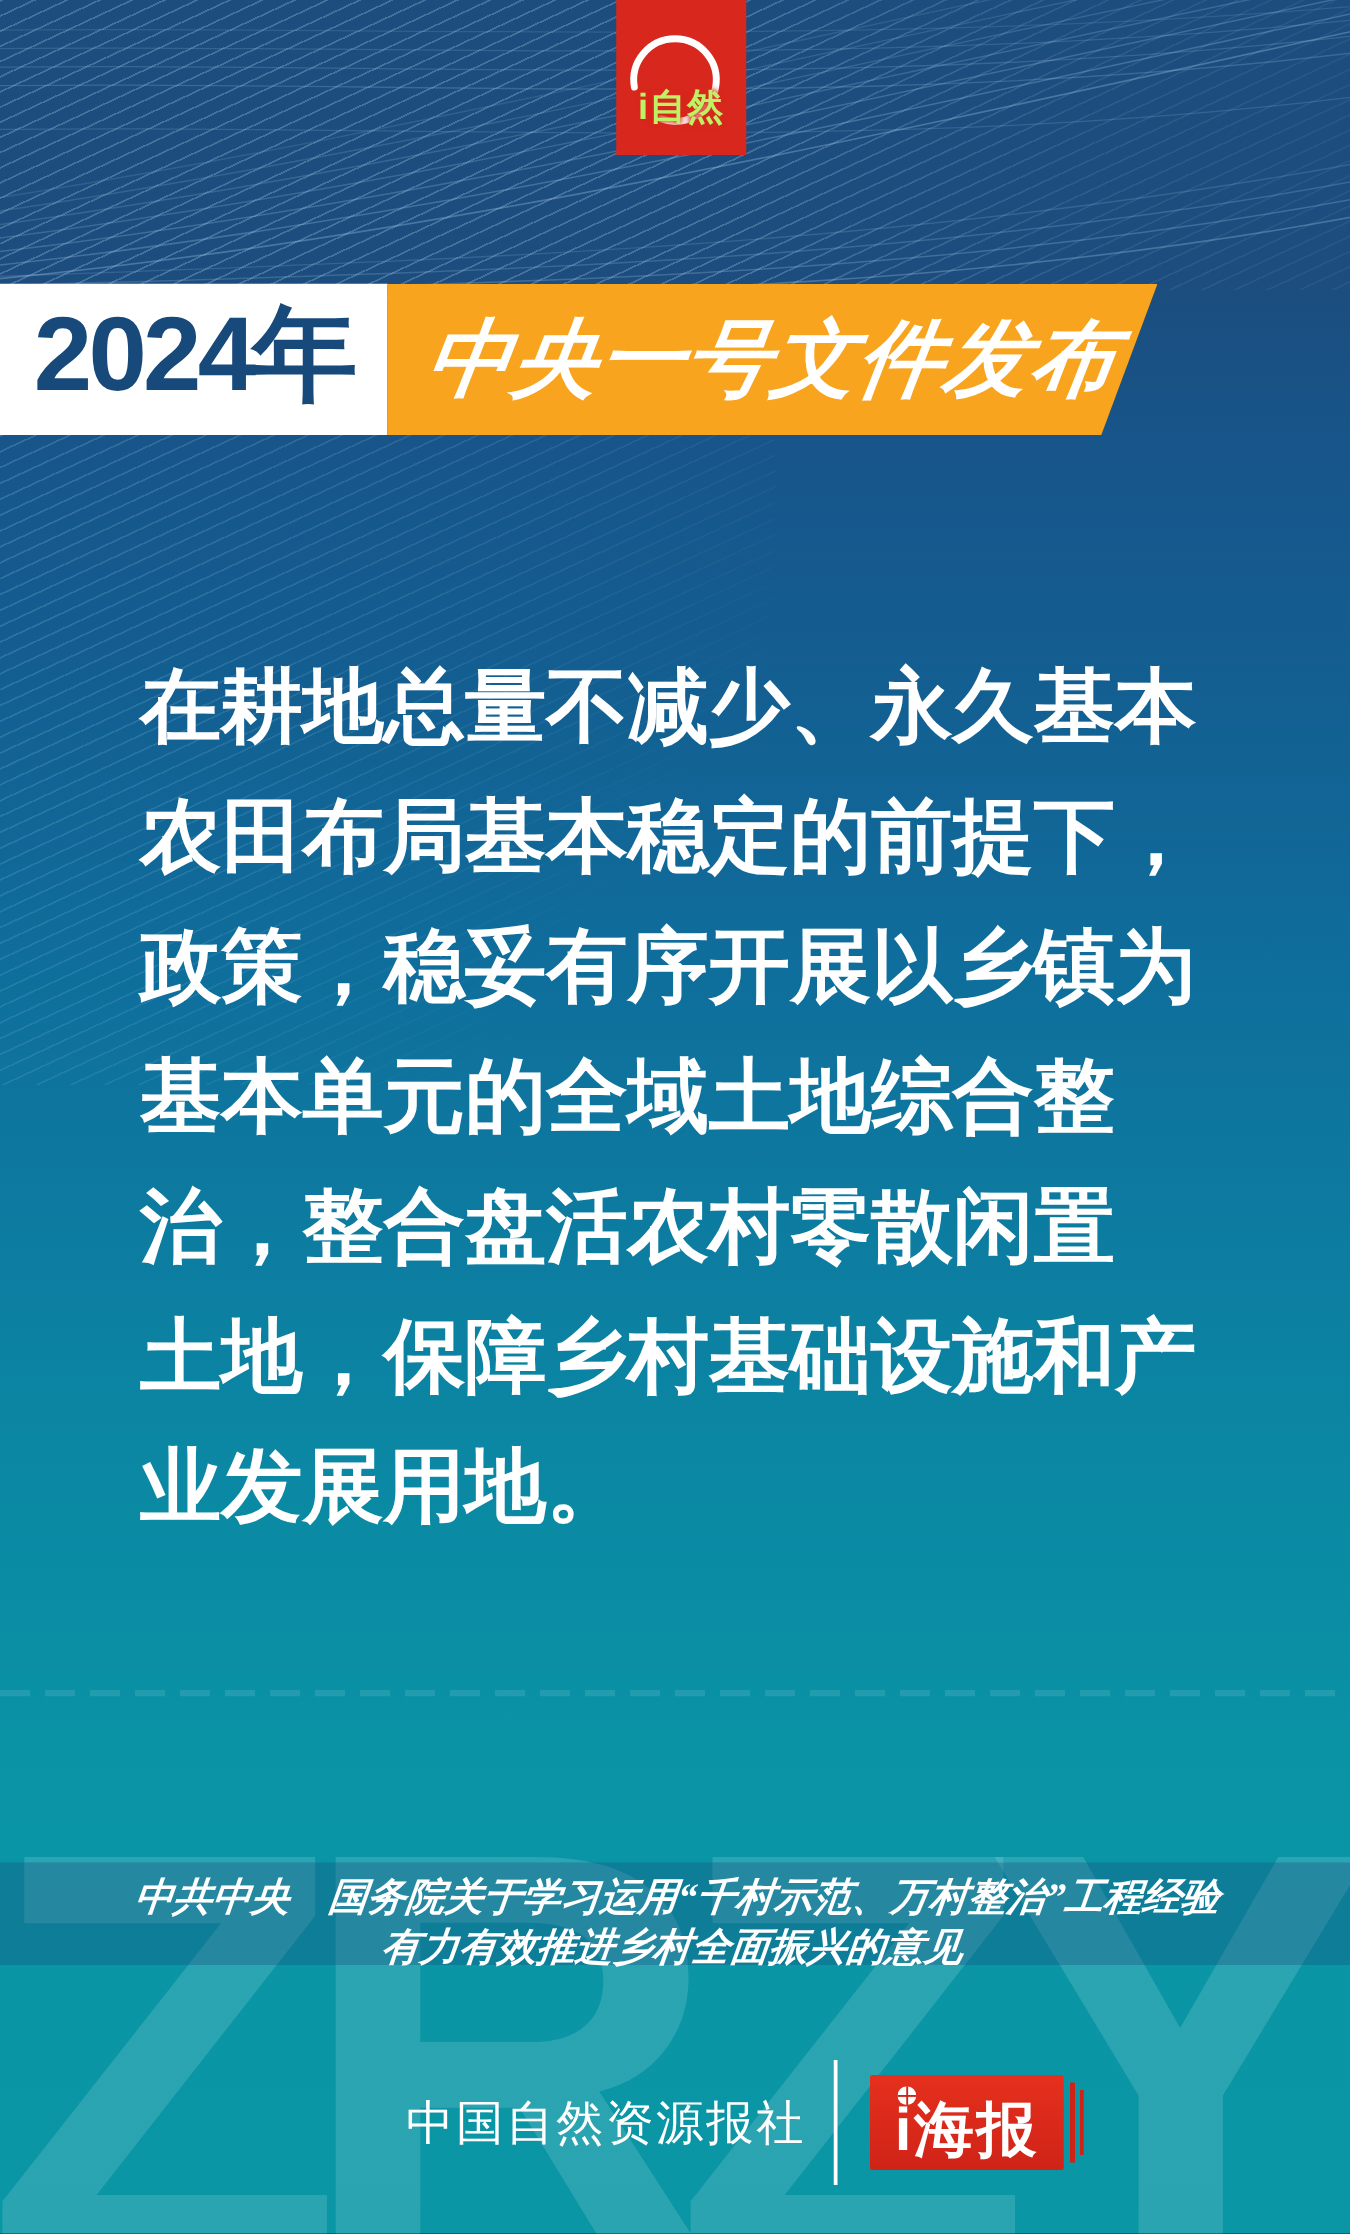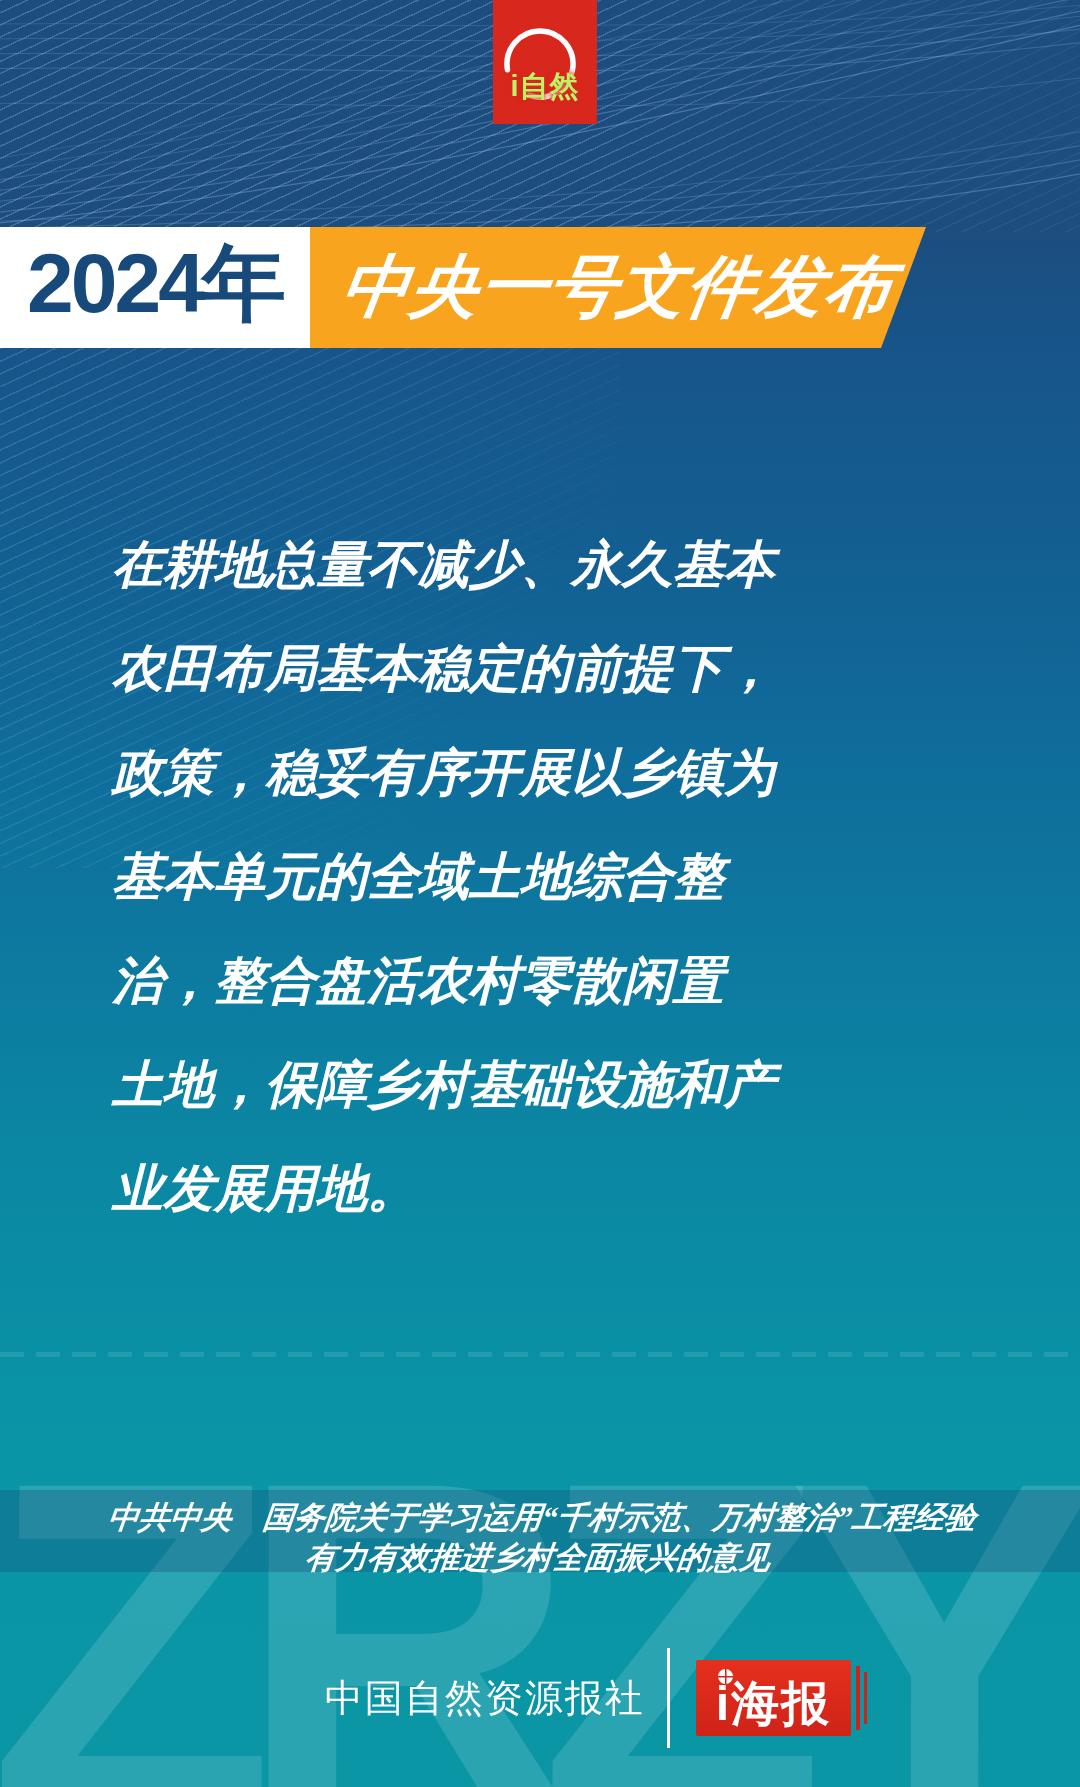--- a/index.html
+++ b/index.html
@@ -64,21 +64,21 @@
   .banner-title span{
     display:block;margin-left:32px;
     font-family:"Liberation Serif","DejaVu Serif",serif;
     font-style:italic;font-weight:bold;font-size:68px;color:#fff;
     transform:skewX(-8deg);letter-spacing:1px;white-space:nowrap;
   }
   
   .body-text{position:absolute;left:112px;top:513px;width:880px;}
   .body-text .line{
     height:104px;line-height:104px;color:#FFFFFF;
-    font-weight:bold;font-size:51px;letter-spacing:0;white-space:nowrap;font-style:italic;
+    font-weight:bold;font-size:65px;letter-spacing:0;white-space:nowrap;
   }
   
   .doc-title{
     position:absolute;left:0;top:1498px;width:1080px;text-align:center;
     font-family:"Liberation Serif","DejaVu Serif",serif;
     font-style:italic;font-weight:bold;font-size:31px;line-height:40px;color:#FFFFFF;
     transform:skewX(-6deg);
   }
   
   .footer{

